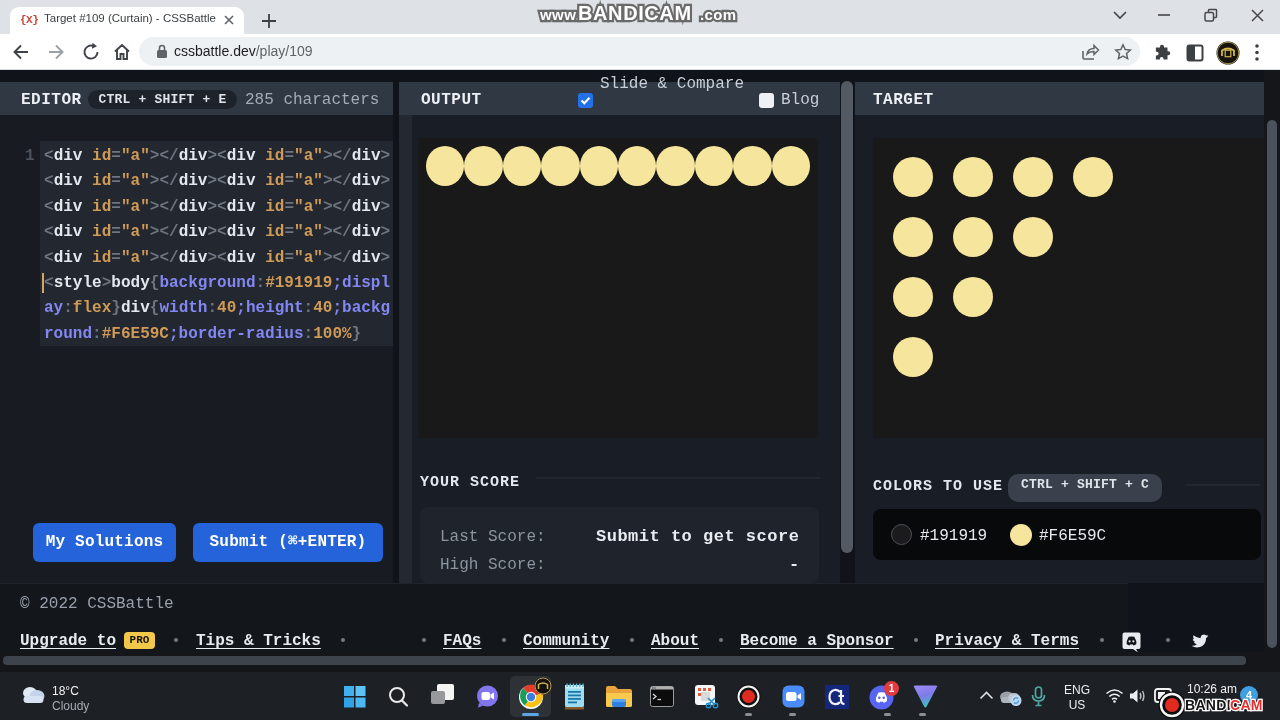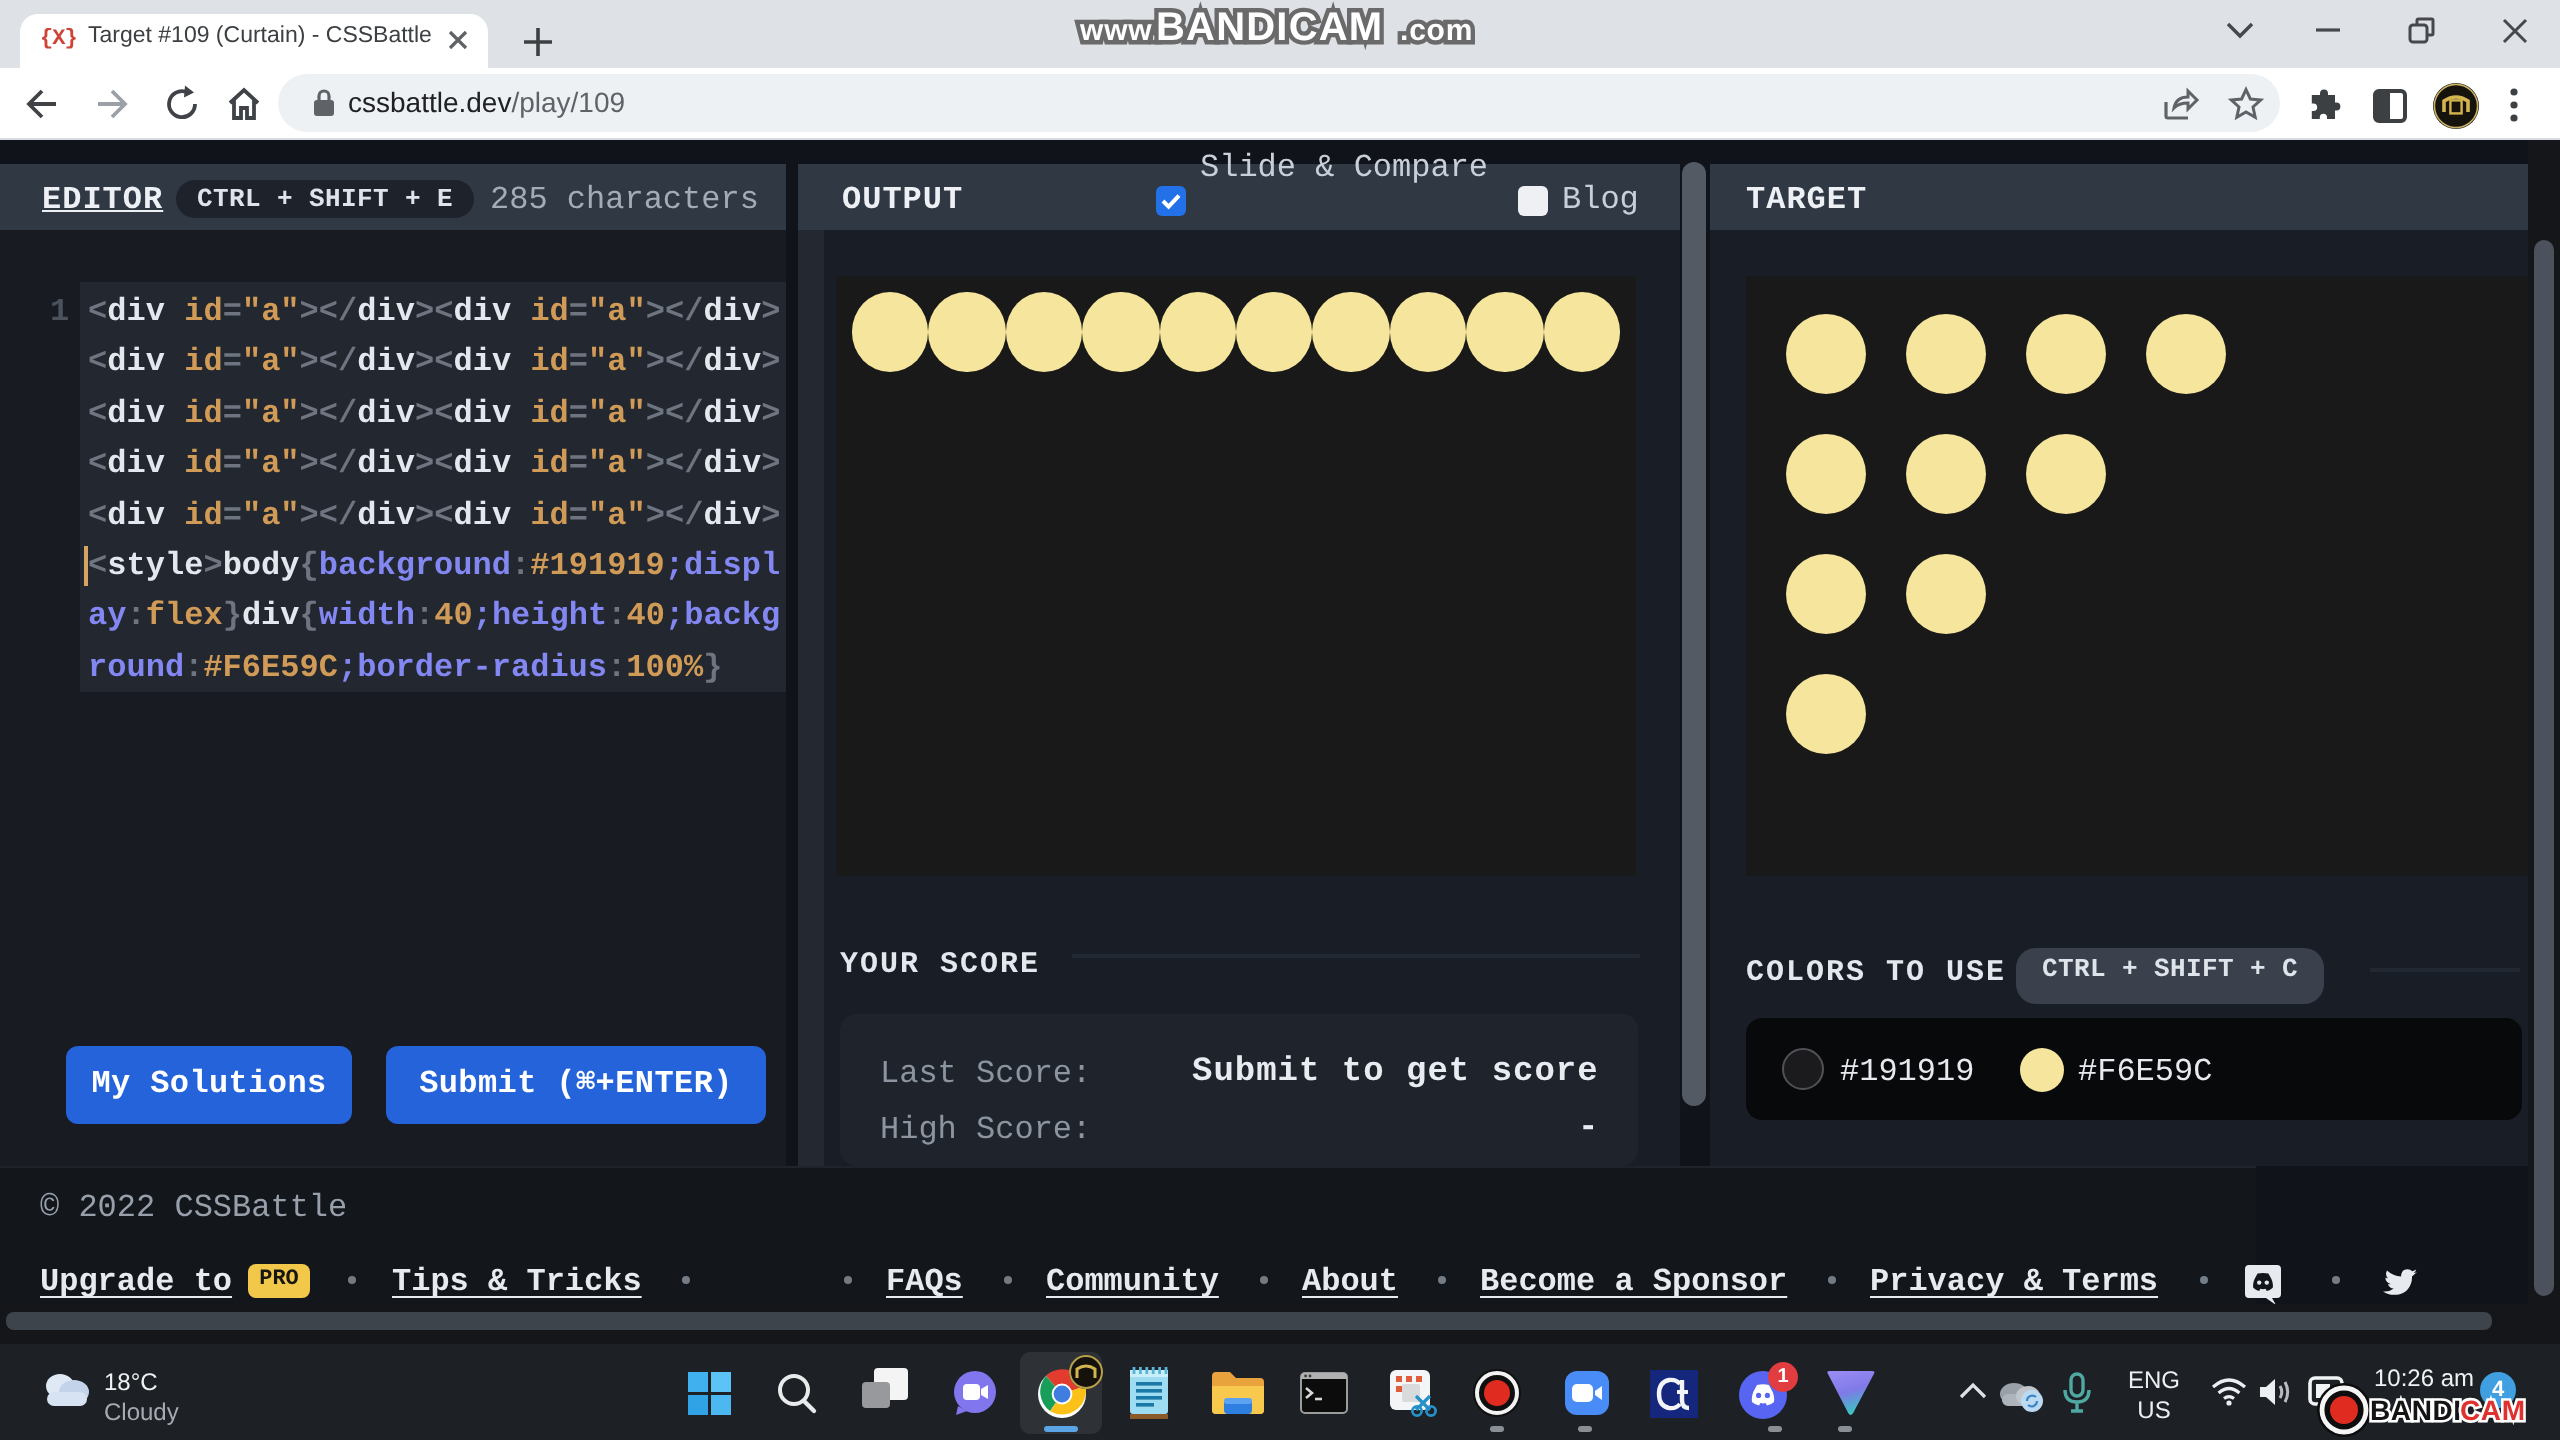--- a/index.html
+++ b/index.html
@@ -162,21 +162,21 @@
 
     <div class="abs strip" style="left:0;width:393px;"></div>
     <div class="abs strip" style="left:399px;width:441px;"></div>
     <div class="abs strip" style="left:855px;width:425px;"></div>
     <div class="abs" id="edpane"></div>
     <div class="abs" id="div1"></div>
     <div class="abs" id="outpane"></div>
     <div class="abs" id="div2"></div>
     <div class="abs" id="tgtpane"></div>
 
-    <div class="abs ptitle" style="left:21px;top:21px;text-decoration:underline;">EDITOR</div>
+    <div class="abs ptitle" style="left:21px;top:21px;">EDITOR</div>
     <div class="abs pill" style="left:88px;top:20px;width:149px;height:19px;line-height:19px;background:#1d222b;">CTRL + SHIFT + E</div>
     <div class="abs" style="left:245px;top:21px;font-size:16px;color:#a3acb6;">285 characters</div>
 
     <div class="abs" id="codebg"></div>
     <div class="abs" id="lnum">1</div>
     <div class="abs" id="caret"></div>
     <div class="cl" style="top:77px"><span class="p">&lt;</span><span class="t">div</span> <span class="a">id</span><span class="p">=</span><span class="a">"a"</span><span class="p">&gt;&lt;/</span><span class="t">div</span><span class="p">&gt;&lt;</span><span class="t">div</span> <span class="a">id</span><span class="p">=</span><span class="a">"a"</span><span class="p">&gt;&lt;/</span><span class="t">div</span><span class="p">&gt;</span></div>
     <div class="cl" style="top:102px"><span class="p">&lt;</span><span class="t">div</span> <span class="a">id</span><span class="p">=</span><span class="a">"a"</span><span class="p">&gt;&lt;/</span><span class="t">div</span><span class="p">&gt;&lt;</span><span class="t">div</span> <span class="a">id</span><span class="p">=</span><span class="a">"a"</span><span class="p">&gt;&lt;/</span><span class="t">div</span><span class="p">&gt;</span></div>
     <div class="cl" style="top:128px"><span class="p">&lt;</span><span class="t">div</span> <span class="a">id</span><span class="p">=</span><span class="a">"a"</span><span class="p">&gt;&lt;/</span><span class="t">div</span><span class="p">&gt;&lt;</span><span class="t">div</span> <span class="a">id</span><span class="p">=</span><span class="a">"a"</span><span class="p">&gt;&lt;/</span><span class="t">div</span><span class="p">&gt;</span></div>
     <div class="cl" style="top:153px"><span class="p">&lt;</span><span class="t">div</span> <span class="a">id</span><span class="p">=</span><span class="a">"a"</span><span class="p">&gt;&lt;/</span><span class="t">div</span><span class="p">&gt;&lt;</span><span class="t">div</span> <span class="a">id</span><span class="p">=</span><span class="a">"a"</span><span class="p">&gt;&lt;/</span><span class="t">div</span><span class="p">&gt;</span></div>

